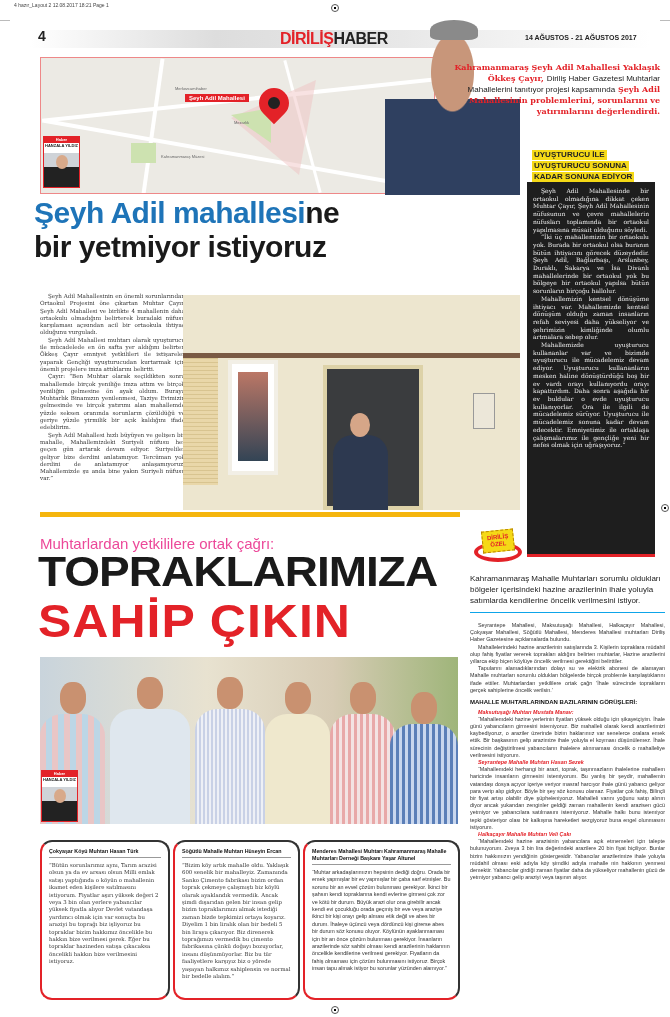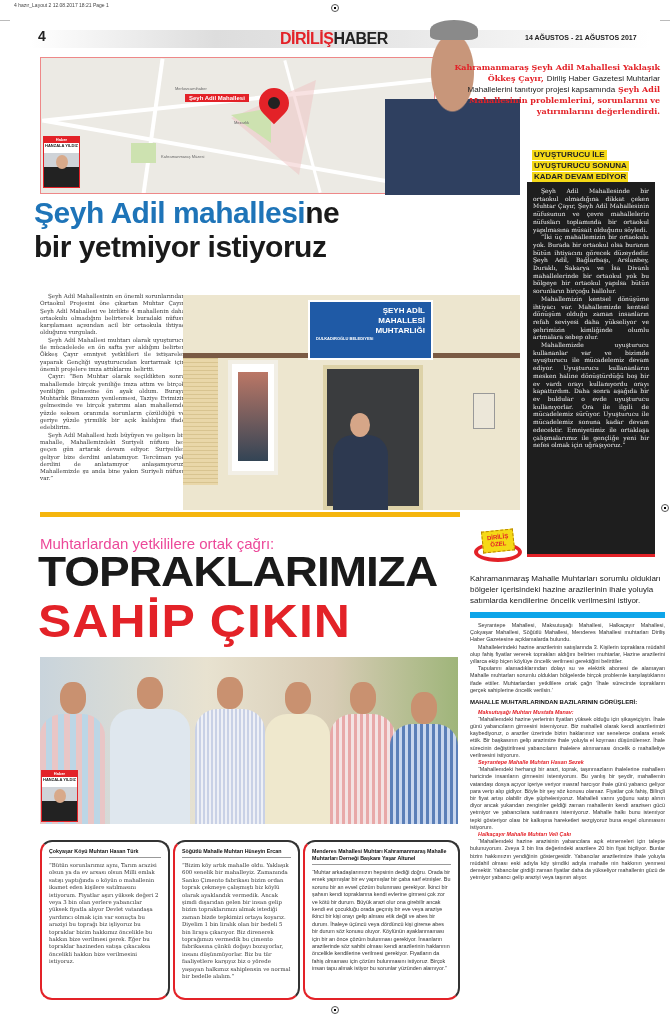--- a/index.html
+++ b/index.html
@@ -48,21 +48,21 @@
 .photo1 .man{position:absolute;left:150px;top:140px;width:55px;height:75px;background:#2d3950;border-radius:20px 20px 0 0}
 .photo1 .man:before{content:"";position:absolute;left:17px;top:-22px;width:20px;height:24px;border-radius:50%;background:#d6a688}
 .photo1 .meter{position:absolute;left:290px;top:98px;width:22px;height:36px;background:#ece7d9;border:1px solid #999}
 .yellowbar{position:absolute;left:40px;top:512px;width:420px;height:5px;background:#f5b50d}
 .sub{position:absolute;left:40px;top:535px;font:15px "Liberation Sans",sans-serif;color:#ec4899}
 .big1{position:absolute;left:38px;top:549px;font:900 46px "Liberation Sans",sans-serif;color:#1a1a1a;letter-spacing:-1px;line-height:48px;transform:scaleY(0.92);transform-origin:top left}
 .big2{position:absolute;left:38px;top:597px;font:900 50px "Liberation Sans",sans-serif;color:#e32228;letter-spacing:1px;line-height:52px;transform:scaleY(0.92);transform-origin:top left}
 .ozel{position:absolute;left:474px;top:530px;width:48px;height:33px}
 .ozel .ring{position:absolute;left:0;top:12px;width:48px;height:20px;border-radius:50%;border:4px solid #e32228}
 .ozel .flag{position:absolute;left:8px;top:0;width:32px;height:22px;background:#f5d916;transform:rotate(-6deg);font:900 6px "Liberation Sans",sans-serif;color:#e32228;text-align:center;line-height:7px;padding-top:3px;border:1px dashed #b80}
-.lead{position:absolute;left:470px;top:573px;width:195px;font:8px "Liberation Sans",sans-serif;line-height:11px;color:#222;padding-bottom:6px;border-bottom:6px solid #0ea5e9}
+.lead{position:absolute;left:470px;top:573px;width:195px;font:8px "Liberation Sans",sans-serif;line-height:11px;color:#222;padding-bottom:6px;border-bottom:1px solid #0ea5e9}
 .col3{position:absolute;left:470px;top:622px;width:195px;font:5.4px "Liberation Sans",sans-serif;line-height:7.2px;text-align:justify;color:#333}
 .col3 p{text-indent:8px}
 .col3 h4{font:bold 6px "Liberation Sans",sans-serif;margin:5px 0 2px;color:#111;line-height:7.5px}
 .col3 .q{color:#e32228;font-weight:bold;font-style:italic;text-indent:8px}
 .photo2{position:absolute;left:40px;top:657px;width:418px;height:167px;background:linear-gradient(90deg,#c9d4dc,#e8e2d0 40%,#d7ccb5 70%,#9fb57a);overflow:hidden}
 .person{position:absolute;bottom:-10px;border-radius:22px 22px 0 0}
 .person:before{content:"";position:absolute;left:50%;margin-left:-13px;top:-32px;width:26px;height:32px;border-radius:45%;background:#c99170}
 .quotebox{position:absolute;top:840px;border:2px solid #333;border-radius:12px;border-left-color:#e32228;border-bottom-color:#e32228;padding:6px 7px;background:#fff}
 .quotebox h5{font:bold 5.3px "Liberation Sans",sans-serif;color:#111;border-bottom:1px solid #999;padding-bottom:2px;margin-bottom:4px;line-height:7px}
 .quotebox p{font:5.4px "DejaVu Serif",serif;line-height:7.4px;color:#333}
@@ -107,21 +107,21 @@
 
 <div class="intro">
   <span>Kahramanmaraş Şeyh Adil Mahallesi Yaklaşık Ökkeş Çayır,</span>
   <span class="k">Diriliş Haber Gazetesi Muhtarlar Mahallelerini tanıtıyor projesi kapsamında</span>
   <span>Şeyh Adil Mahallesinin problemlerini, sorunlarını ve yatırımlarını değerlendirdi.</span>
 </div>
 
 <div class="yhead">
   <span>UYUŞTURUCU İLE</span><br>
   <span>UYUŞTURUCU SONUNA</span><br>
-  <span>KADAR DEVAM EDİYOR</span>
+  <span>KADAR SONUNA EDİYOR</span>
 </div>
 <div class="darkbox">
   <p>Şeyh Adil Mahallesinde bir ortaokul olmadığına dikkat çeken Muhtar Çayır, Şeyh Adil Mahallesinin nüfusunun ve çevre mahallelerin nüfusları toplamında bir ortaokul yapılmasına müsait olduğunu söyledi.</p>
   <p>“İki üç mahallemizin bir ortaokulu yok. Burada bir ortaokul olsa buranın bütün ihtiyacını görecek düzeydedir. Şeyh Adil, Bağlarbaşı, Arslanbey, Duraklı, Sakarya ve İsa Divanlı mahallelerinde bir ortaokul yok bu bölgeye bir ortaokul yapılsa bütün sorunların birçoğu hallolur.</p>
   <p>Mahallemizin kentsel dönüşüme ihtiyacı var. Mahallemizde kentsel dönüşüm olduğu zaman insanların refah seviyesi daha yükseliyor ve şehrimizin kimliğinde olumlu artmalara sebep olur.</p>
   <p>Mahallemizde uyuşturucu kullananlar var ve bizimde uyuşturucu ile mücadelemiz devam ediyor. Uyuşturucu kullananların mesken haline dönüştürdüğü boş bir ev vardı orayı kullanıyordu orayı kapattırdım. Daha sonra aşağıda bir ev buldular o evde uyuşturucu kullanıyorlar. Ora ile ilgili de mücadelemiz sürüyor. Uyuşturucu ile mücadelemiz sonuna kadar devam edecektir. Emniyetimiz ile ortaklaşa çalışmalarımız ile gençliğe yeni bir nefes olmak için uğraşıyoruz.”</p>
 </div>
 
 <div class="h1a"><span>Şeyh Adil mahallesi</span><span class="k">ne</span></div>
 <div class="h1b">bir yetmiyor istiyoruz</div>
@@ -131,26 +131,20 @@
   <p>Şeyh Adil Mahallesi muhtarı olarak uyuşturucu ile mücadelede en ön safta yer aldığını belirten Ökkeş Çayır emniyet yetkilileri ile istişareler yaparak Gençliği uyuşturucudan kurtarmak için önemli projelere imza attıklarını belirtti.</p>
   <p>Çayır: “Ben Muhtar olarak seçildikten sonra mahallemde birçok yeniliğe imza attım ve birçok yeniliğin gelmesine ön ayak oldum. Buraya Muhtarlık Binamızın yenilenmesi, Taziye Evimizin gelmesinde ve birçok yatırımı alan mahallemde yüzde seksen oranında sorunların çözüldüğü ve geriye yüzde yirmilik bir açık kaldığını ifade edebilirim.</p>
   <p>Şeyh Adil Mahallesi hızlı büyüyen ve gelişen bir mahalle, Mahallemizdeki Suriyeli nüfusu her geçen gün artarak devam ediyor. Suriyeliler geliyor bize derdini anlatamıyor. Tercüman yok derdini de anlatamıyor anlaşamıyoruz. Mahallemizde şu anda bine yakın Suriyeli nüfusu var.”</p>
 </div>
 
 <div class="photo1">
   <div class="shutter"></div>
   <div class="win"></div>
   <div class="door"></div>
   <div class="beam"></div>
-  <div class="sign">
-    <div>ŞEYH ADİL</div>
-    <div>MAHALLESİ</div>
-    <div>MUHTARLIĞI</div>
-    <div style="font-size:4px;text-align:left;line-height:5px">DULKADİROĞLU BELEDİYESİ</div>
-  </div>
   <div class="man"></div>
   <div class="meter"></div>
 </div>
 
 <div class="yellowbar"></div>
 
 <div class="sub">Muhtarlardan yetkililere ortak çağrı:</div>
 <div class="big1">TOPRAKLARIMIZA</div>
 <div class="big2">SAHİP ÇIKIN</div>
 

